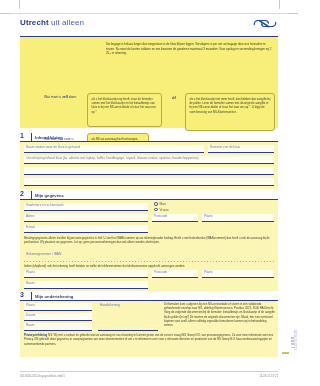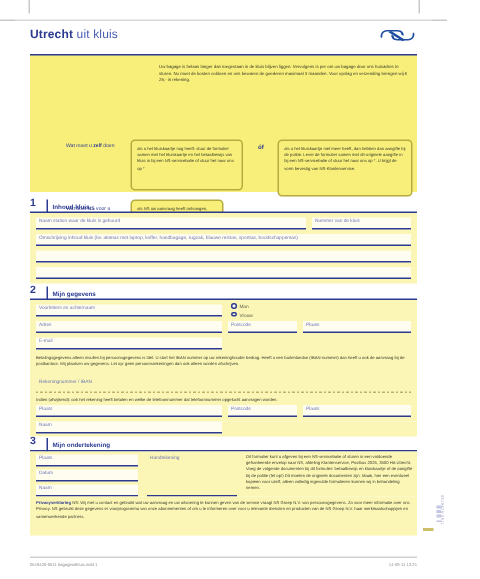--- a/index.html
+++ b/index.html
@@ -130,21 +130,21 @@
 
   <div class="crop tl-v"></div>
   <div class="crop tr-v"></div>
   <div class="crop l-h"></div>
   <div class="crop r-h"></div>
   <div class="rule-top"></div>
 
   <div class="header">
     <div class="title">
       <span>Utrecht</span>
-      <span class="thin">uit kluis</span>
+      <span class="thin">uit alleen</span>
     </div>
     <svg class="ns-logo" viewBox="0 0 52 26">
       <path d="M4 17 C2 11 6 6 12 6 L26 6 C32 6 35 10 34 14 L31 12 C31 9 29 8 26 8 L13 8 C8 8 5 11 6 15 Z" fill="#1f4ea1"></path>
       <path d="M48 9 C50 15 46 20 40 20 L26 20 C20 20 17 16 18 12 L21 14 C21 17 23 18 26 18 L39 18 C44 18 47 15 46 11 Z" fill="#1f4ea1"></path>
       <path d="M17 7 L36 19 L33 21 L14 9 Z" fill="#1f4ea1"></path>
     </svg>
   </div>
 
   <div class="intro">
     <div class="intro-text">Uw bagage is helaas langer dan toegestaan in de kluis blijven liggen. Vervolgens is per om uw bagage door ons huisadres te sturen. Nu moet de kosten voldoen en ons bewaren de goederen maximaal 3 maanden. Voor opslag en verzending brengen wij € 25,- in rekening.</div>

